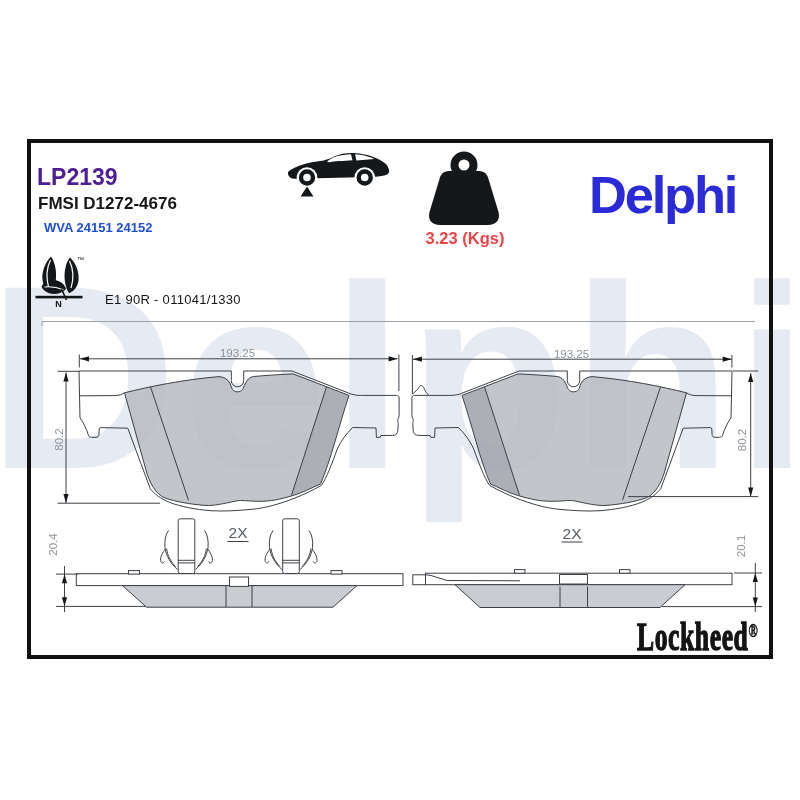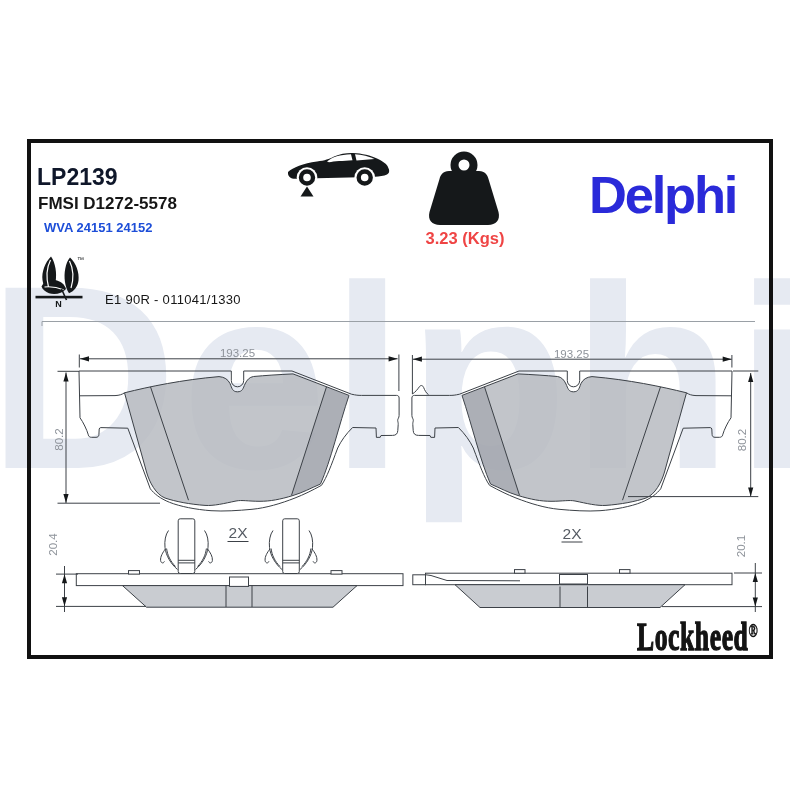--- a/index.html
+++ b/index.html
@@ -7,23 +7,23 @@
        font-family:"Liberation Sans", sans-serif;}
   .abs{position:absolute;}
 </style>
 </head>
 <body>
 
 <div class="abs" style="left:-12px;top:247px;font-size:262px;font-weight:bold;color:#e6eaf2;letter-spacing:4px;line-height:1;white-space:nowrap;">Delphi</div>
 
 <div class="abs" style="left:27px;top:139px;width:746px;height:520px;border:4px solid #111;box-sizing:border-box;"></div>
 
-<div class="abs" style="left:37px;top:164px;font-size:23px;font-weight:bold;color:#0f172a;">LP2139</div>
-
-<div class="abs" style="left:38px;top:194px;font-size:17px;font-weight:bold;color:#161616;">FMSI D1272-5578</div>
+<div class="abs" style="left:37px;top:164px;font-size:23px;font-weight:bold;color:#4c1d95;">LP2139</div>
+
+<div class="abs" style="left:38px;top:194px;font-size:17px;font-weight:bold;color:#161616;">FMSI D1272-4676</div>
 
 <div class="abs" style="left:38px;top:220px;font-size:13px;font-weight:bold;color:#1d4ed8;margin-left:6px;">WVA 24151 24152</div>
 
 <svg class="abs" style="left:287px;top:152px;" width="104" height="46" viewBox="0 0 104 46">
   <path d="M1,20 C6,15.5 16,11.5 30,9.5 C38,8.5 42,7 47,4.5 C53,1.8 60,0.8 66,1 C75,1.4 84,3.6 90,6.5 C95,8.8 99,11.5 100.5,14 L102,17.5 C102.5,19.5 102,21.5 100,22.5 C97,24 92,24.5 88,24.7 L83,25 L8,26.8 C4,26.8 1,24.5 1,21.5 Z" fill="#15181a"></path>
   <path d="M40,9.5 C45,5 53,2.5 64,2.2 L65.5,8.2 C56,8.8 47,9.2 42,10.2 Z" fill="#fff"></path>
   <path d="M68,2.3 C75,2.6 82,4.4 87.5,7 L69.5,8.4 Z" fill="#fff"></path>
   <circle cx="20" cy="25.5" r="10.3" fill="#fff"></circle>
   <circle cx="20" cy="25.5" r="6" fill="none" stroke="#15181a" stroke-width="4.4"></circle>
   <circle cx="77.7" cy="25.5" r="10.3" fill="#fff"></circle>

